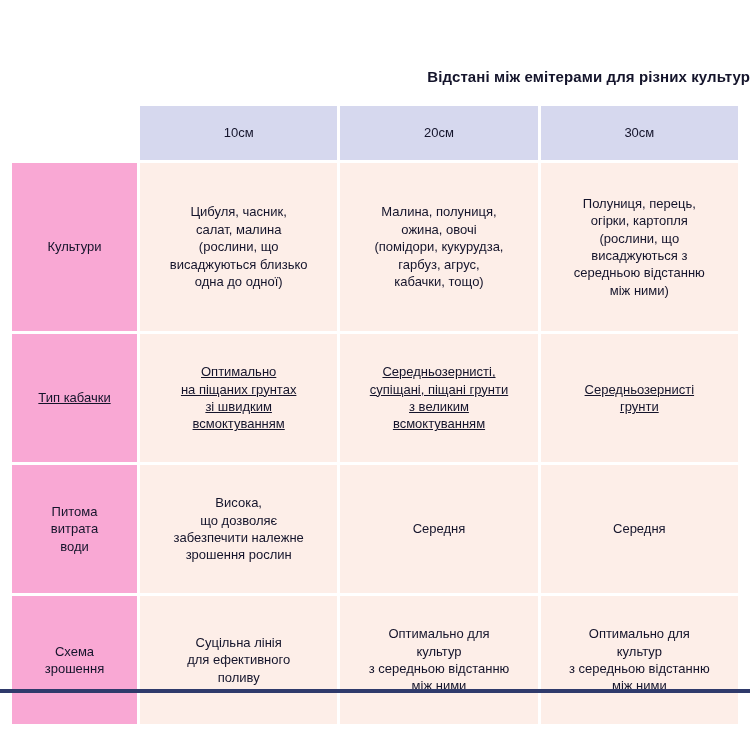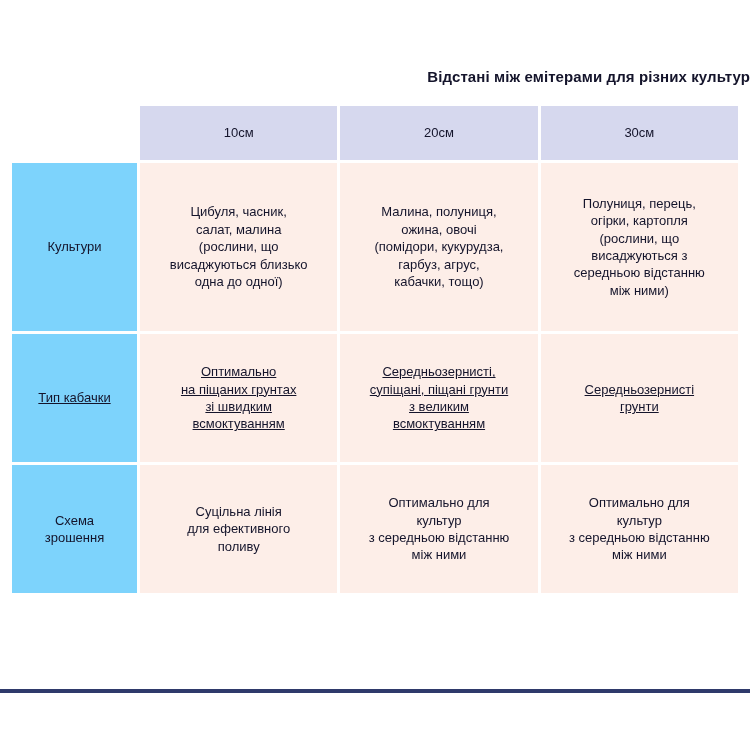--- a/index.html
+++ b/index.html
@@ -51,21 +51,21 @@
   }
   th.col-head {
     background: #d6d8ee;
     color: #14142b;
     font-weight: bold;
     font-size: 14px;
     height: 38px;
     padding: 6px;
   }
   td.row-head {
-    background: #7dd3fc;
+    background: #f9a8d4;
     color: #14142b;
     font-weight: bold;
     font-size: 13.5px;
     width: 113px;
   }
   td.cell {
     background: #fdeee8;
     color: #14142b;
   }
   tr.r1 td, tr.r1 th { height: 152px; }
@@ -103,20 +103,26 @@
         <td class="cell">Цибуля, часник,<br>салат, малина<br>(рослини, що<br>висаджуються близько<br>одна до одної)</td>
         <td class="cell">Малина, полуниця,<br>ожина, овочі<br>(помідори, кукурудза,<br>гарбуз, агрус,<br>кабачки, тощо)</td>
         <td class="cell">Полуниця, перець,<br>огірки, картопля<br>(рослини, що<br>висаджуються з<br>середньою відстанню<br>між ними)</td>
       </tr>
       <tr class="r2">
         <td class="row-head">Тип кабачки</td>
         <td class="cell">Оптимально<br>на піщаних грунтах<br>зі швидким<br>всмоктуванням</td>
         <td class="cell">Середньозернисті,<br>супіщані, піщані грунти<br>з великим<br>всмоктуванням</td>
         <td class="cell">Середньозернисті<br>грунти</td>
       </tr>
+      <tr class="r3">
+        <td class="row-head">Питома<br>витрата<br>води</td>
+        <td class="cell">Висока,<br>що дозволяє<br>забезпечити належне<br>зрошення рослин</td>
+        <td class="cell">Середня</td>
+        <td class="cell">Середня</td>
+      </tr>
       <tr class="r4">
         <td class="row-head">Схема<br>зрошення</td>
         <td class="cell">Суцільна лінія<br>для ефективного<br>поливу</td>
         <td class="cell">Оптимально для<br>культур<br>з середньою відстанню<br>між ними</td>
         <td class="cell">Оптимально для<br>культур<br>з середньою відстанню<br>між ними</td>
       </tr>
     </tbody>
   </table>
 
   <div class="bottom-rule"></div>

